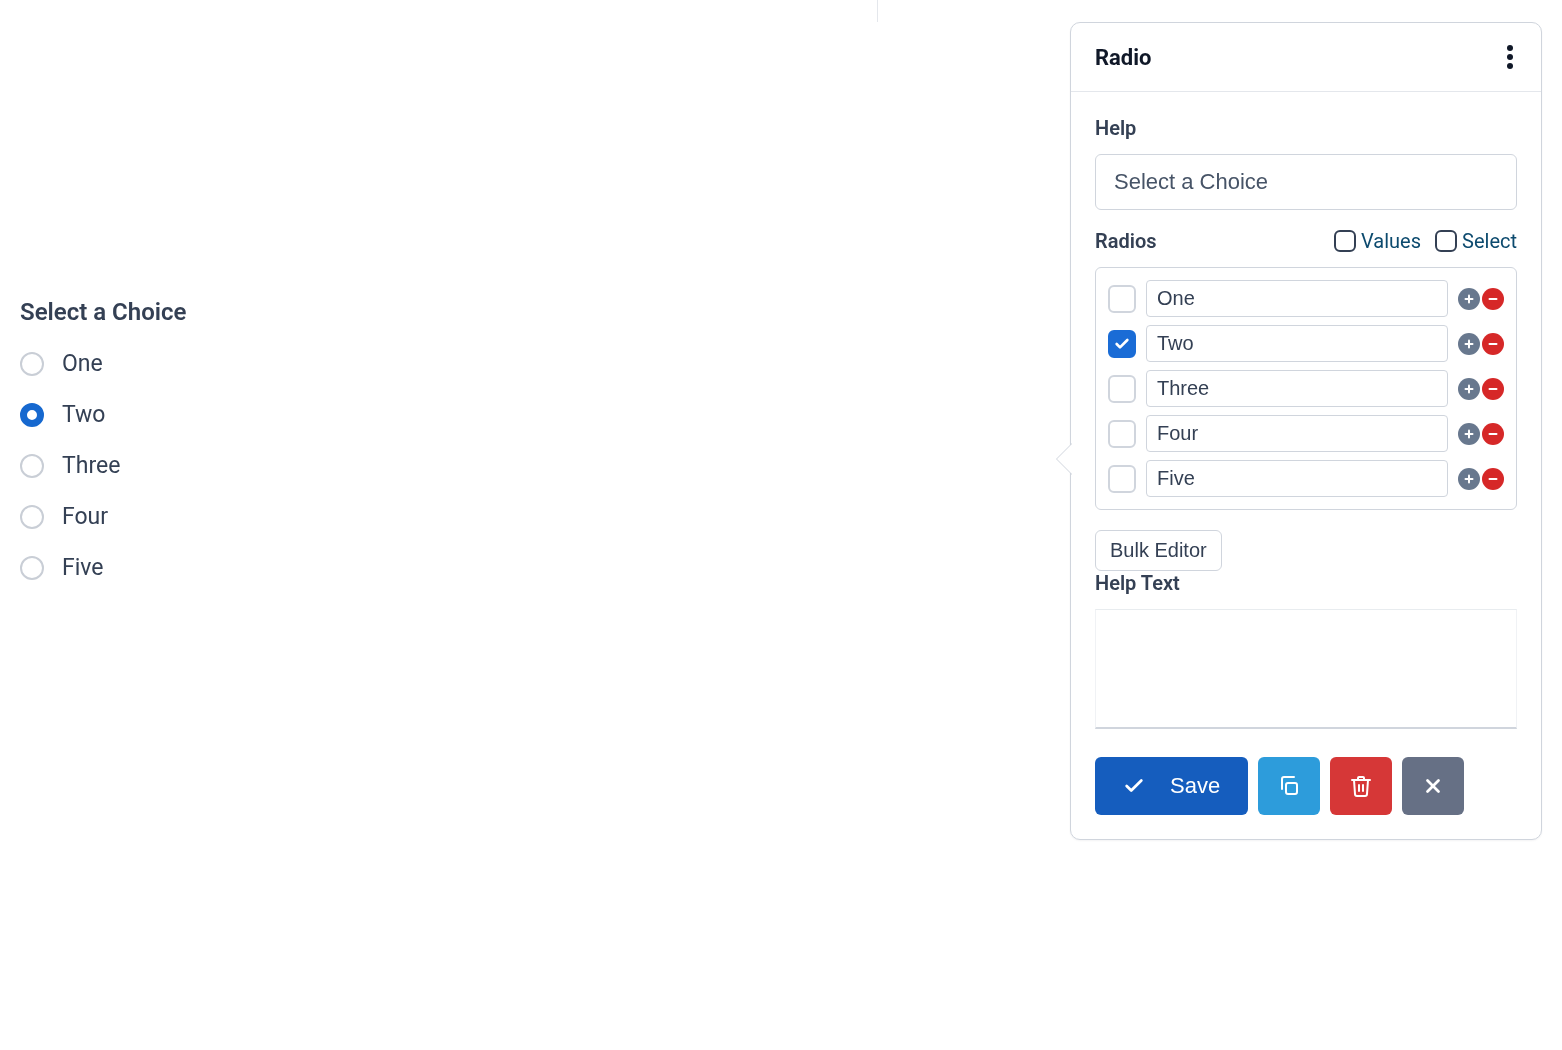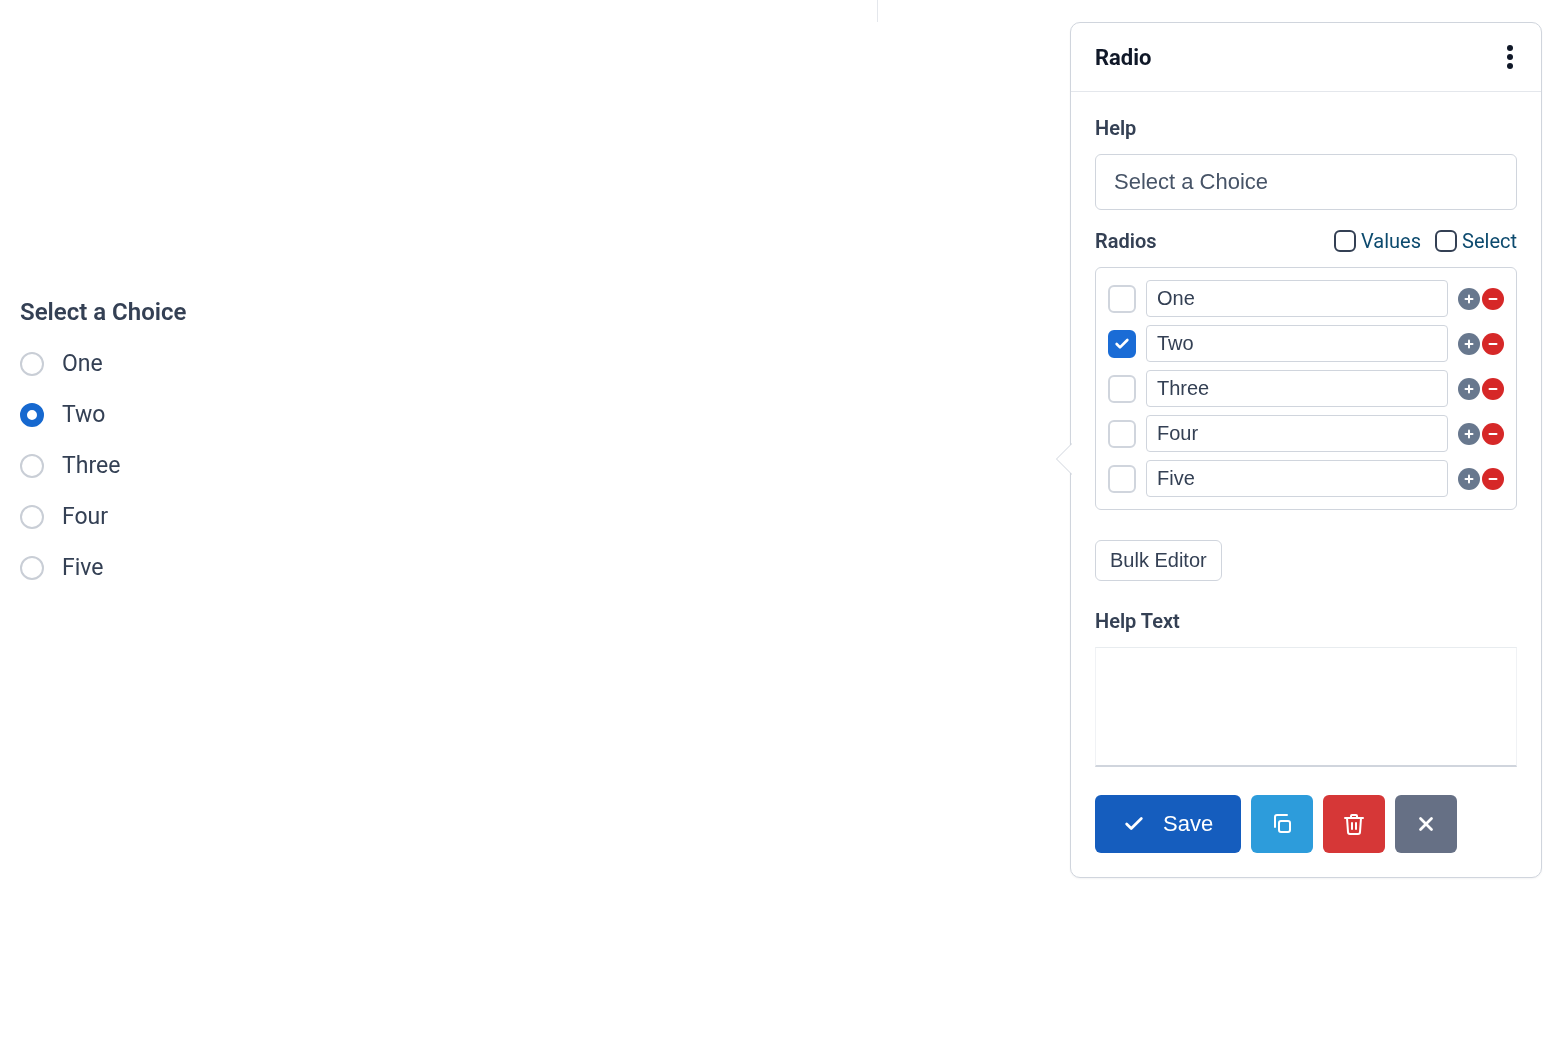--- a/index.html
+++ b/index.html
@@ -187,33 +187,32 @@
     display: flex;
     align-items: center;
     justify-content: center;
     cursor: pointer;
   }
   .circ-add { background: #68788e; }
   .circ-rem { background: #d62828; }
   .circ-btn svg { display: block; }
   
   .bulk-btn {
-    margin-top: 30px;
+    margin-top: 20px;
     display: inline-block;
     font-size: 20px;
     padding: 8px 14px;
     border: 1px solid #d0d5dd;
     border-radius: 6px;
     background: #fff;
     color: #344054;
     cursor: pointer;
   }
   
   .help-label {
-    margin-top: 28px;
   }
   .help-text {
     width: 100%;
     min-height: 120px;
     border: 1px solid #d0d5dd;
     border-top: 1px solid #e8ecef;
     border-left: 1px solid #f0f2f5;
     border-right: 1px solid #f0f2f5;
     border-bottom: 2px solid #d0d5dd;
     font-size: 18px;
@@ -223,21 +222,21 @@
   
   .action-row {
     display: flex;
     gap: 10px;
     margin-top: 24px;
   }
   .btn {
     display: flex;
     align-items: center;
     justify-content: center;
-    gap: 18px;
+    gap: 25px;
     border-radius: 6px;
     font-size: 22px;
     font-weight: 500;
     cursor: pointer;
     border: none;
     height: 58px;
   }
   .btn-save {
     background: #155dbe;
     color: #fff;

